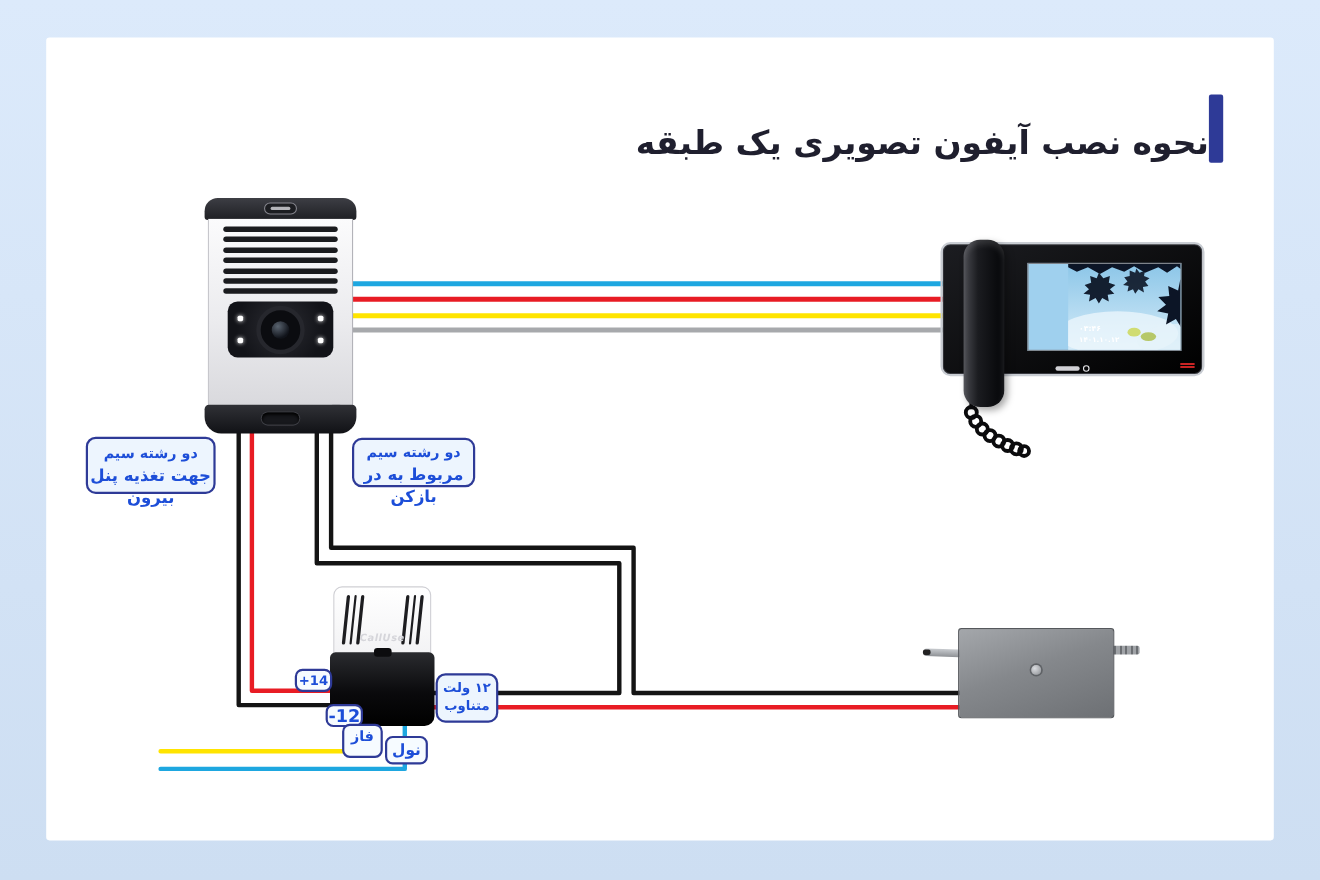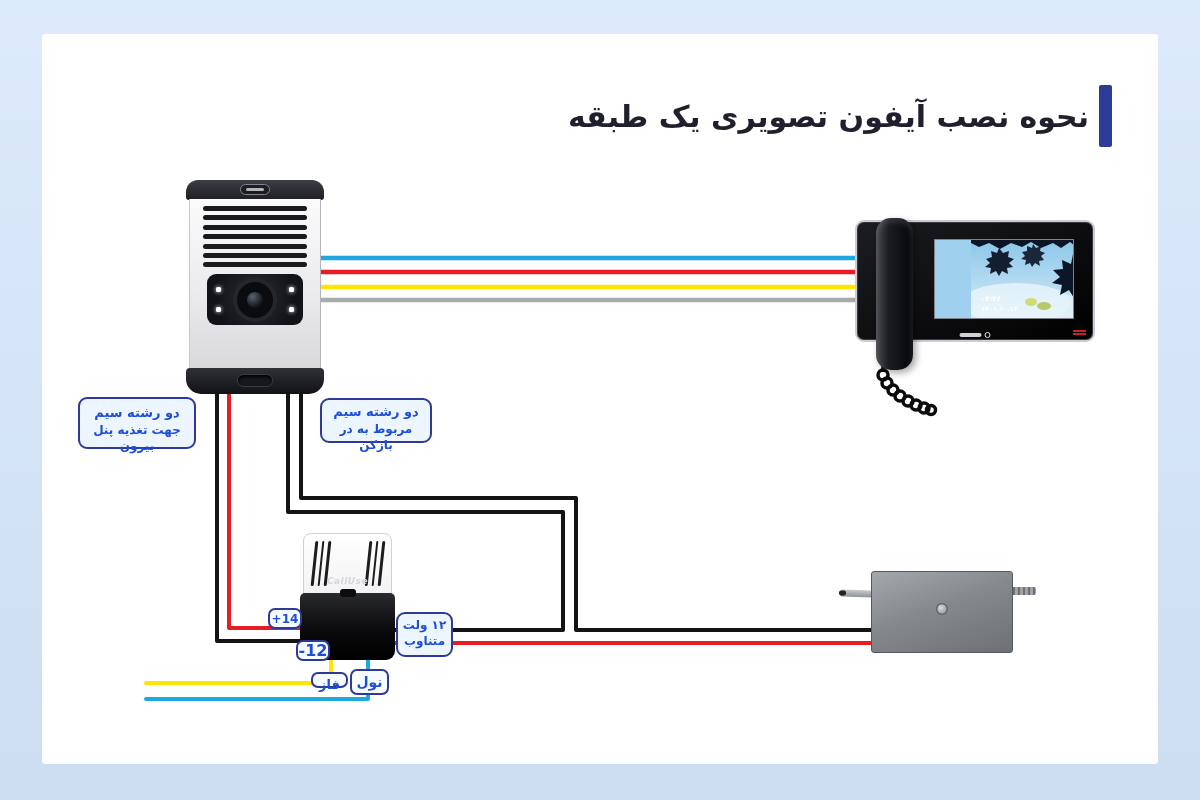--- a/index.html
+++ b/index.html
@@ -5,21 +5,21 @@
   * { margin:0; padding:0; box-sizing:border-box; }
   html,body { width:1200px; height:800px; }
   body { font-family:"DejaVu Sans", sans-serif; }
   .page { position:relative; width:1200px; height:800px;
           background:linear-gradient(180deg,#dceafb,#cddef2); overflow:hidden; }
   .card { position:absolute; left:42px; top:34px; right:42px; bottom:36px;
           background:#ffffff; border-radius:3px; }
 
   
   .title-wrap { position:absolute; top:84px; right:88px; height:64px;
-                display:flex; align-items:center; gap:10px; z-index:6; }
+                display:flex; align-items:flex-end; z-index:6; }
   .title-text { font-size:30px; font-weight:700; color:#1f1f2e; direction:rtl; white-space:nowrap; }
   .title-bar  { width:13px; height:62px; background:#2e3a97; border-radius:2px; }
 
   
   .wires { position:absolute; left:0; top:0; z-index:1; }
 
   
   .panel { position:absolute; left:186px; top:178px; width:138px; height:218px; z-index:3; }
   .p-top { position:absolute; left:0; right:0; top:2px; height:20px;
            background:linear-gradient(#3d3e44,#1e1f23); border-radius:12px 12px 3px 3px; }
@@ -100,30 +100,30 @@
           background:repeating-linear-gradient(180deg,#d32525 0 2px,rgba(0,0,0,0) 2px 3px); }
   .handset { position:absolute; left:21px; top:-2px; width:37px; height:152px; border-radius:15px;
           background:linear-gradient(90deg,#4a4b51,#1b1c20 35%,#0a0b0e 82%);
           box-shadow:inset 0 4px 6px rgba(255,255,255,.14), 3px 3px 7px rgba(0,0,0,.35); z-index:3; }
   .cord-svg { position:absolute; left:14px; top:142px; z-index:2; }
 
   
   .chip { position:absolute; background:#edf5fe; border:2px solid #2e3a97; border-radius:9px;
           color:#1d4ed8; font-weight:700; text-align:center; z-index:5; direction:rtl; }
   .chip .l1 { font-size:13px; line-height:1.55; }
-  .chip .l2 { font-size:12px; line-height:1.3; }
+  .chip .l2 { font-size:15px; line-height:1.3; }
   .chip.small { background:#f6fbff; border-radius:7px; }
   .chip-feed    { left:78px;  top:397px; width:118px; height:52px; padding-top:4px; }
   .chip-opener  { left:320px; top:398px; width:112px; height:45px; padding-top:2px; }
   .chip-ac      { left:396px; top:612px; width:57px;  height:45px; padding-top:2px; }
   .chip-ac .l1  { font-size:12px; line-height:1.6; }
   .chip-ac .l2  { font-size:12px; line-height:1.1; }
   .chip-plus  { left:268px; top:608px; width:34px; height:21px; font-size:12px; line-height:18px; direction:ltr; }
   .chip-minus { left:268px; top:640px; width:34px; height:21px; font-size:16px; line-height:18px; direction:ltr;margin-left:28px; }
-  .chip-phase   { left:311px; top:672px; width:37px; height:16px; font-size:13px; line-height:22px; }
+  .chip-phase   { left:311px; top:658px; width:37px; height:31px; font-size:13px; line-height:22px; }
   .chip-neutral { left:350px; top:669px; width:39px; height:26px; font-size:14px; line-height:23px; }
 </style>
 </head>
 <body>
 
 <div class="page">
   <div class="card"></div>
 
   <svg class="wires" width="1200" height="800" viewBox="0 0 1200 800">
     <g fill="none" stroke-linejoin="round">

